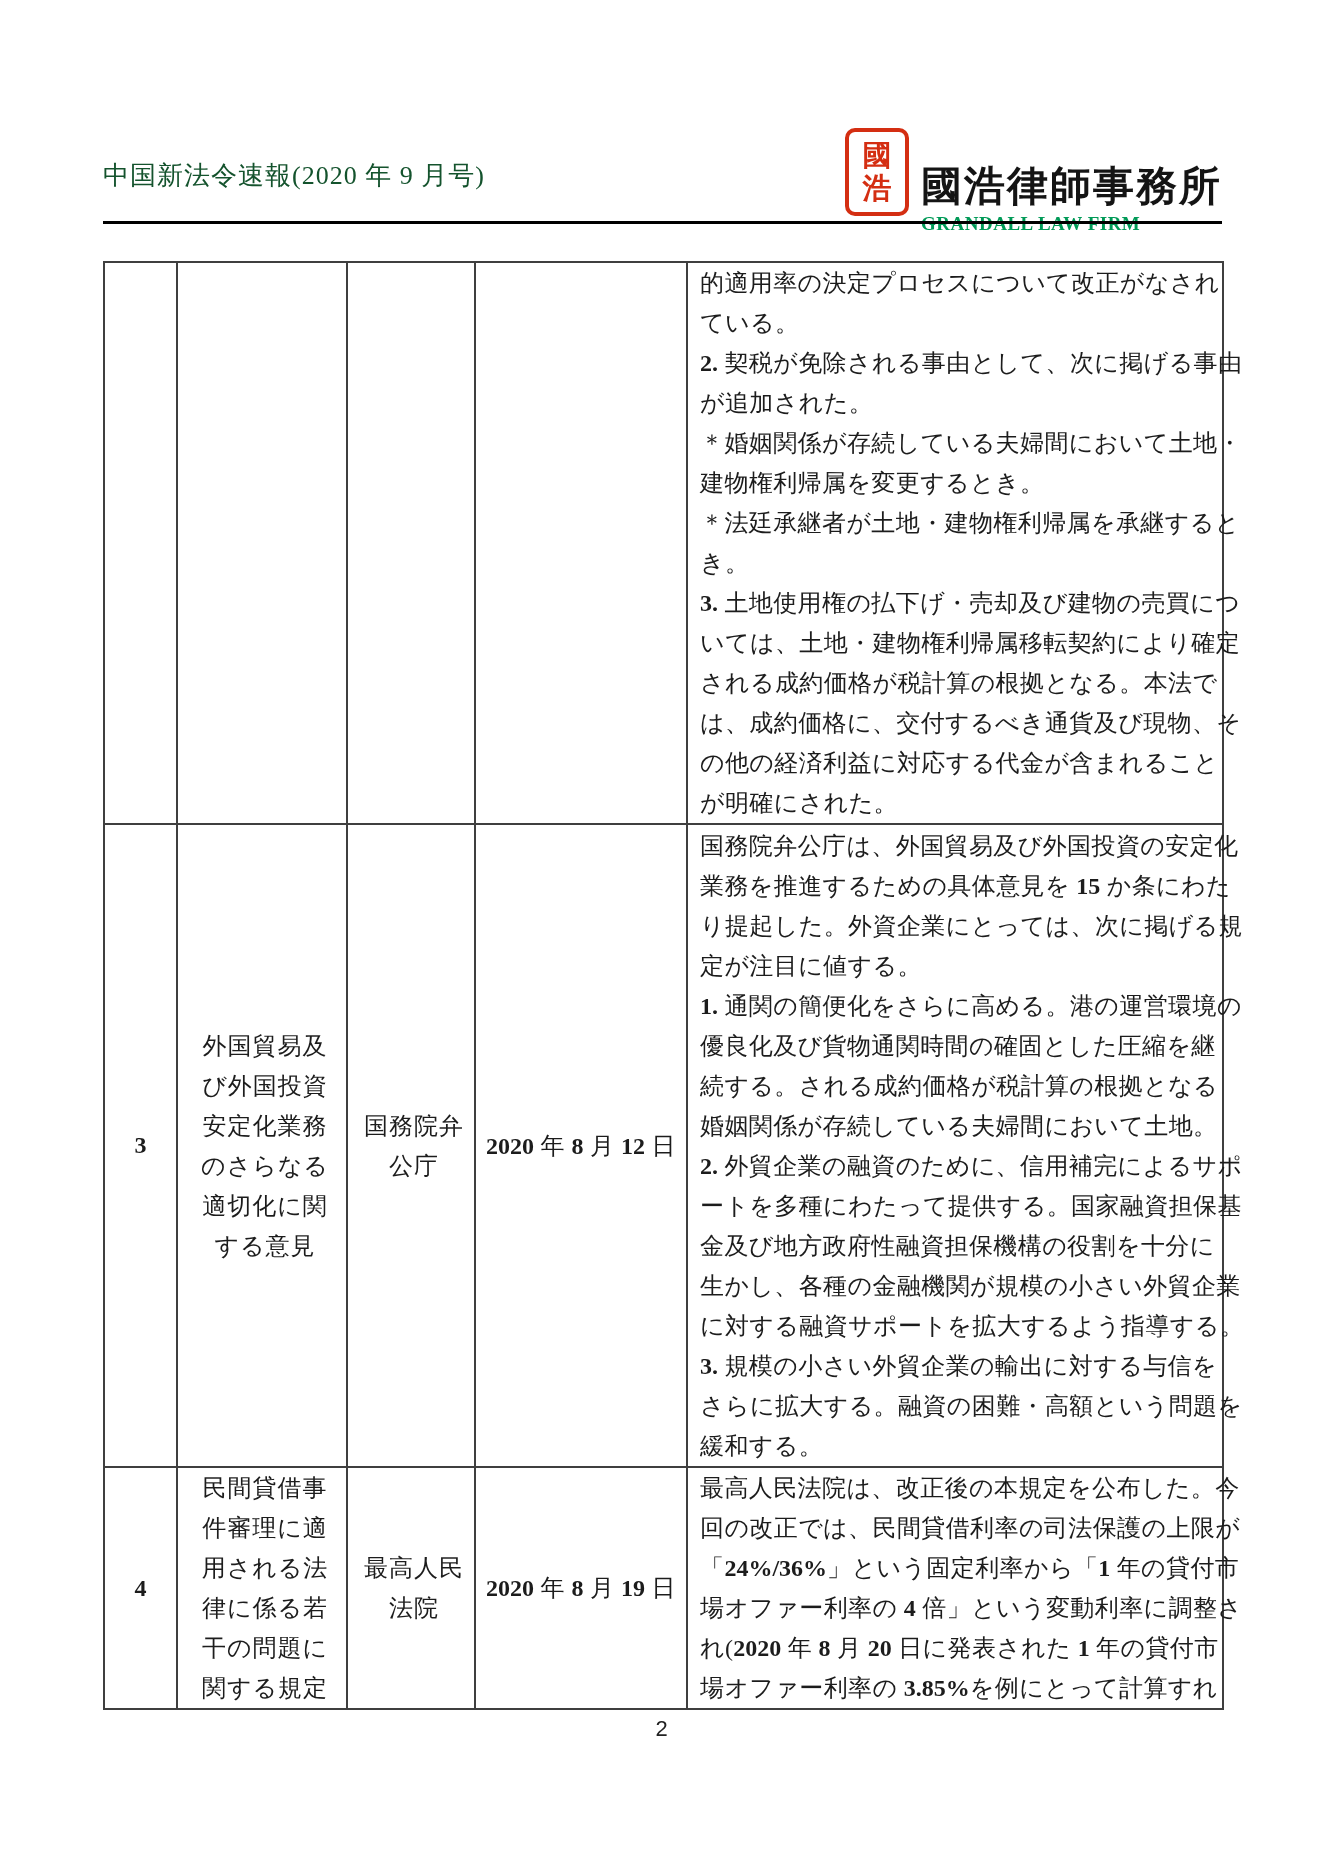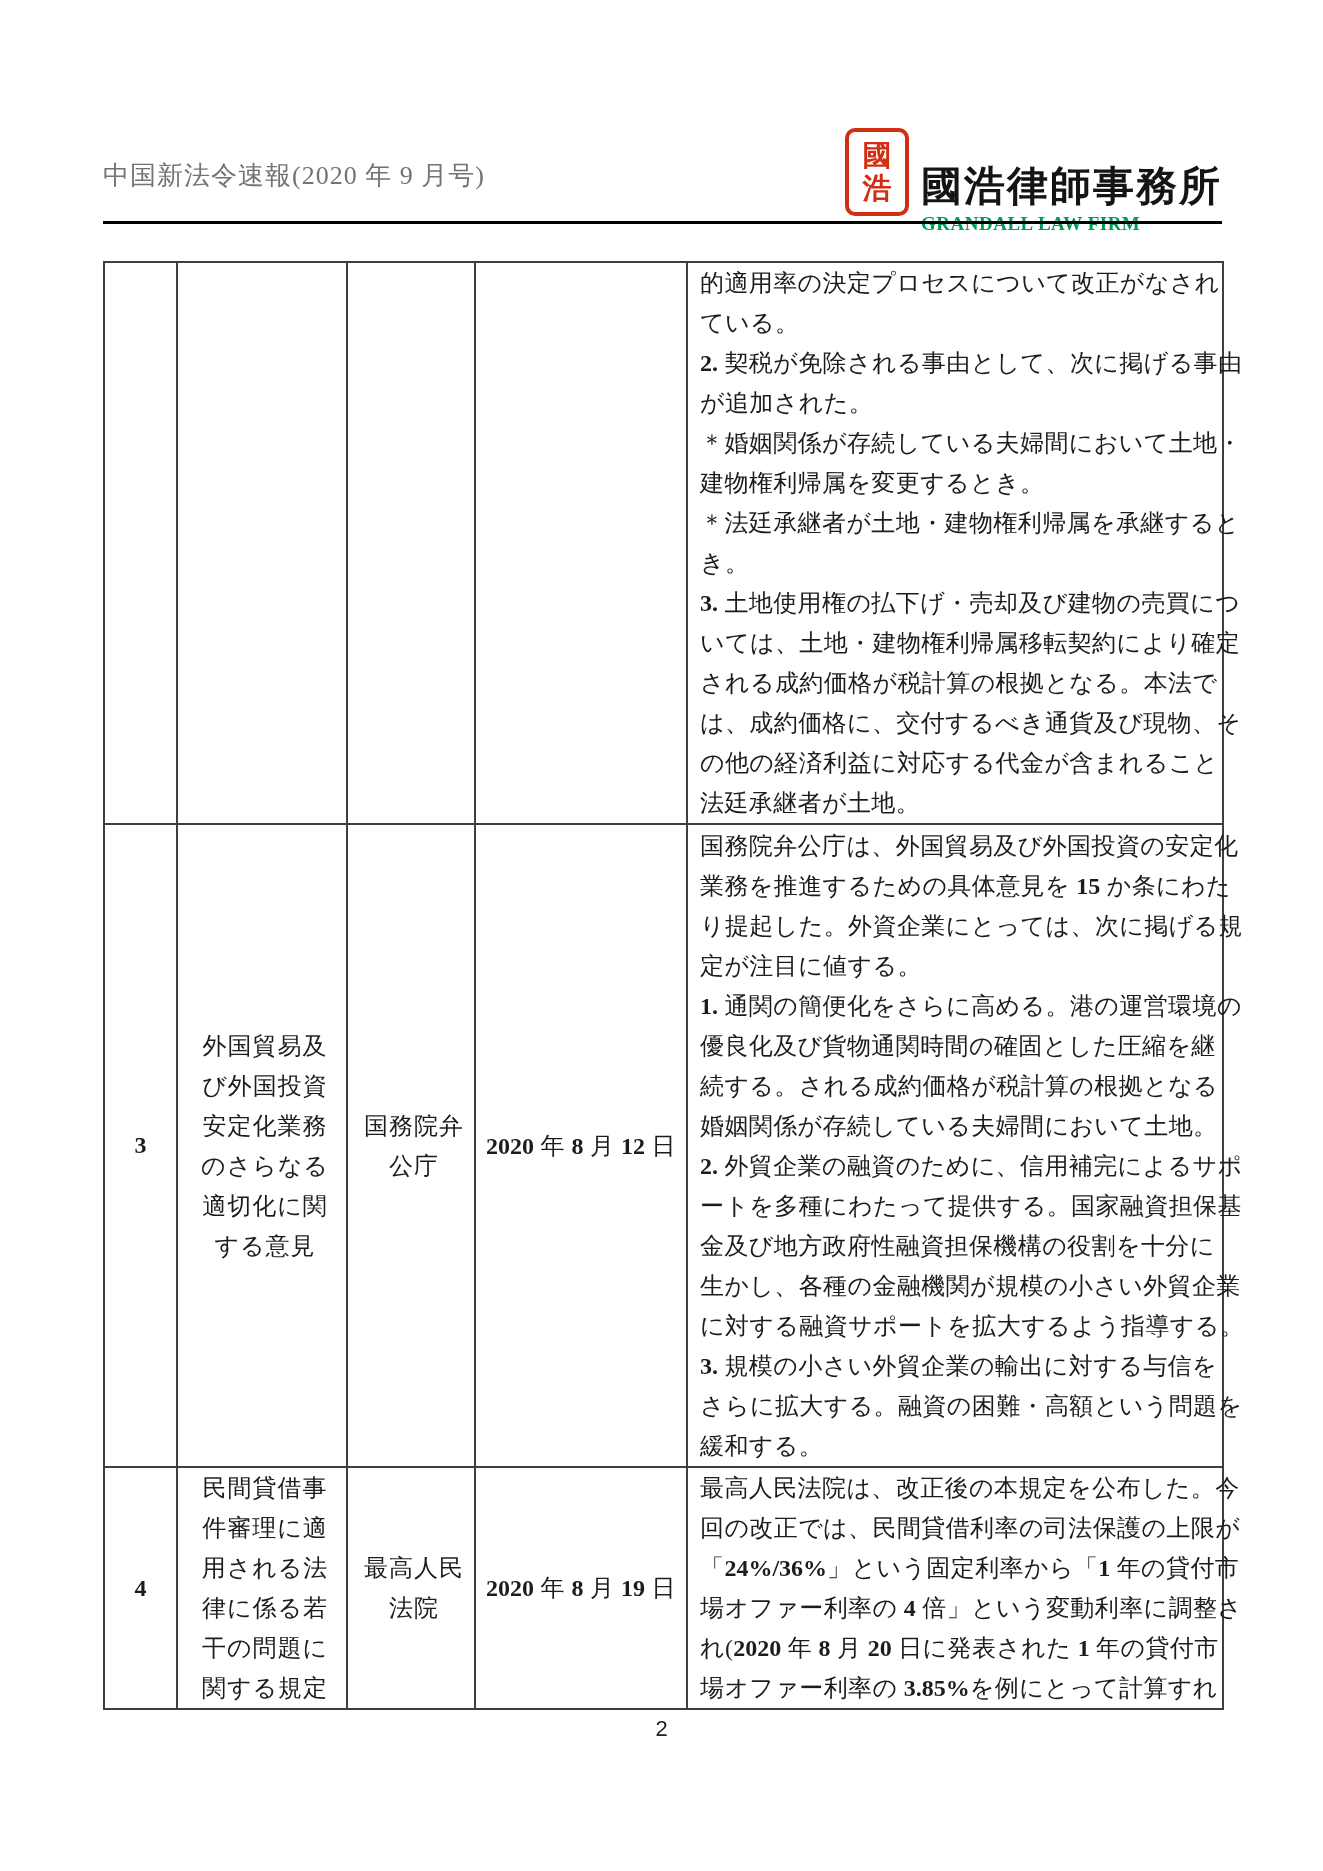--- a/index.html
+++ b/index.html
@@ -4,21 +4,21 @@
 <style>
   html,body { margin:0; padding:0; background:#ffffff; }
   .sheet {
     position:relative; width:1323px; height:1871px; background:#ffffff;
     font-family:"Liberation Serif","DejaVu Serif",serif; color:#1c1c1c;
     overflow:hidden;
   }
   
   .header-title {
     position:absolute; left:103px; top:158px;
-    font-size:26px; letter-spacing:1px; color:#737373;
+    font-size:26px; letter-spacing:1px; color:#14532d;
   }
   .logo { position:absolute; left:845px; top:126px; display:flex; align-items:flex-start; }
   .seal {
     width:56px; height:80px; border:4px solid var(--seal-red,#d42e12);
     border-radius:10px; margin-top:2px;
     display:flex; flex-direction:column; align-items:center; justify-content:center;
     color:var(--seal-red,#d42e12); font-size:29px; line-height:33px; font-weight:bold;
   }
   .logo-text { margin-left:12px; }
   .logo-cjk {
@@ -96,21 +96,21 @@
               <div class="tline">が追加された。</div>
               <div class="tline">＊婚姻関係が存続している夫婦間において土地・</div>
               <div class="tline">建物権利帰属を変更するとき。</div>
               <div class="tline">＊法廷承継者が土地・建物権利帰属を承継すると</div>
               <div class="tline">き。</div>
               <div class="tline"><span class="num">3.</span> 土地使用権の払下げ・売却及び建物の売買につ</div>
               <div class="tline">いては、土地・建物権利帰属移転契約により確定</div>
               <div class="tline">される成約価格が税計算の根拠となる。本法で</div>
               <div class="tline">は、成約価格に、交付するべき通貨及び現物、そ</div>
               <div class="tline">の他の経済利益に対応する代金が含まれること</div>
-              <div class="tline">法廷承継者が土地。</div>
+              <div class="tline">が明確にされた。</div>
             </div>
       </td>
     </tr>
     <tr class="row-b">
       <td class="c-no autonum"><span class="num">3</span></td>
       <td class="c-mid">
         <div>
               <div class="tline">外国貿易及</div>
               <div class="tline">び外国投資</div>
               <div class="tline">安定化業務</div>

